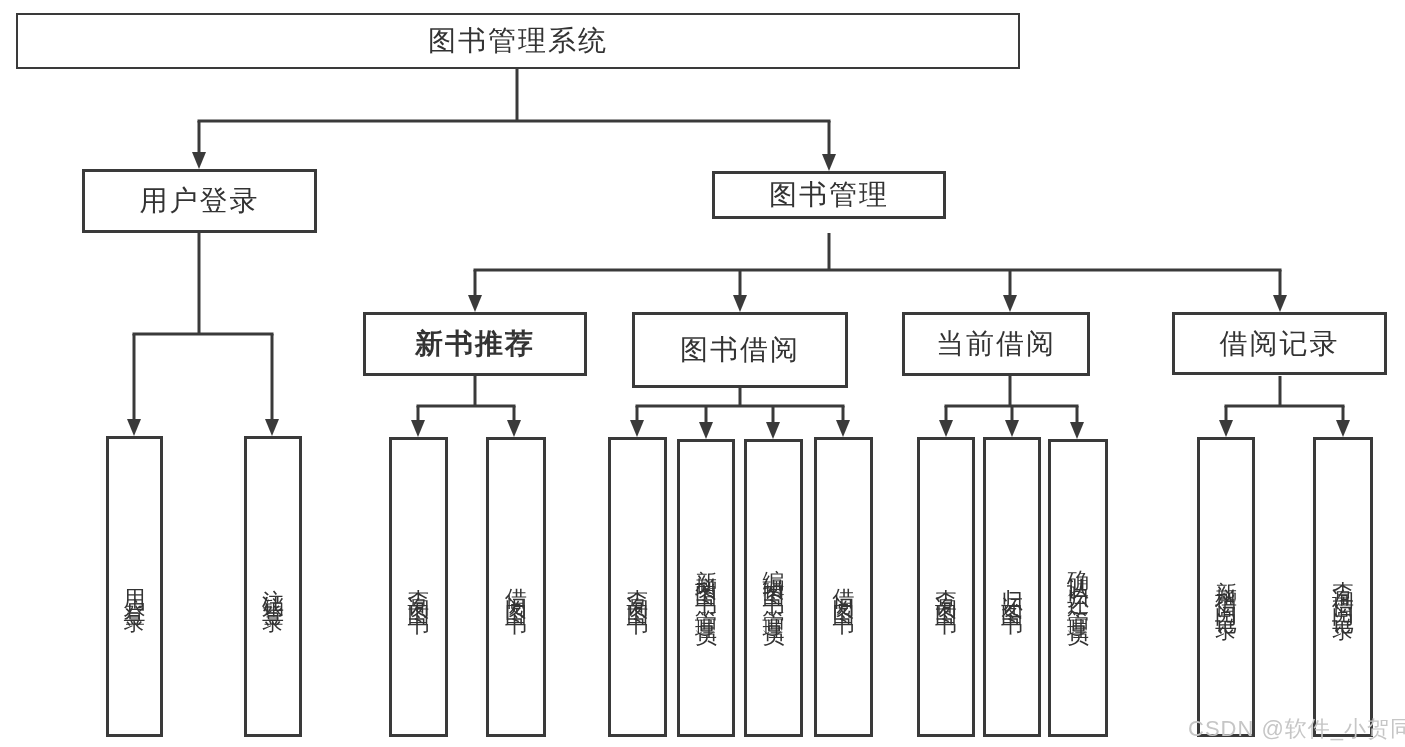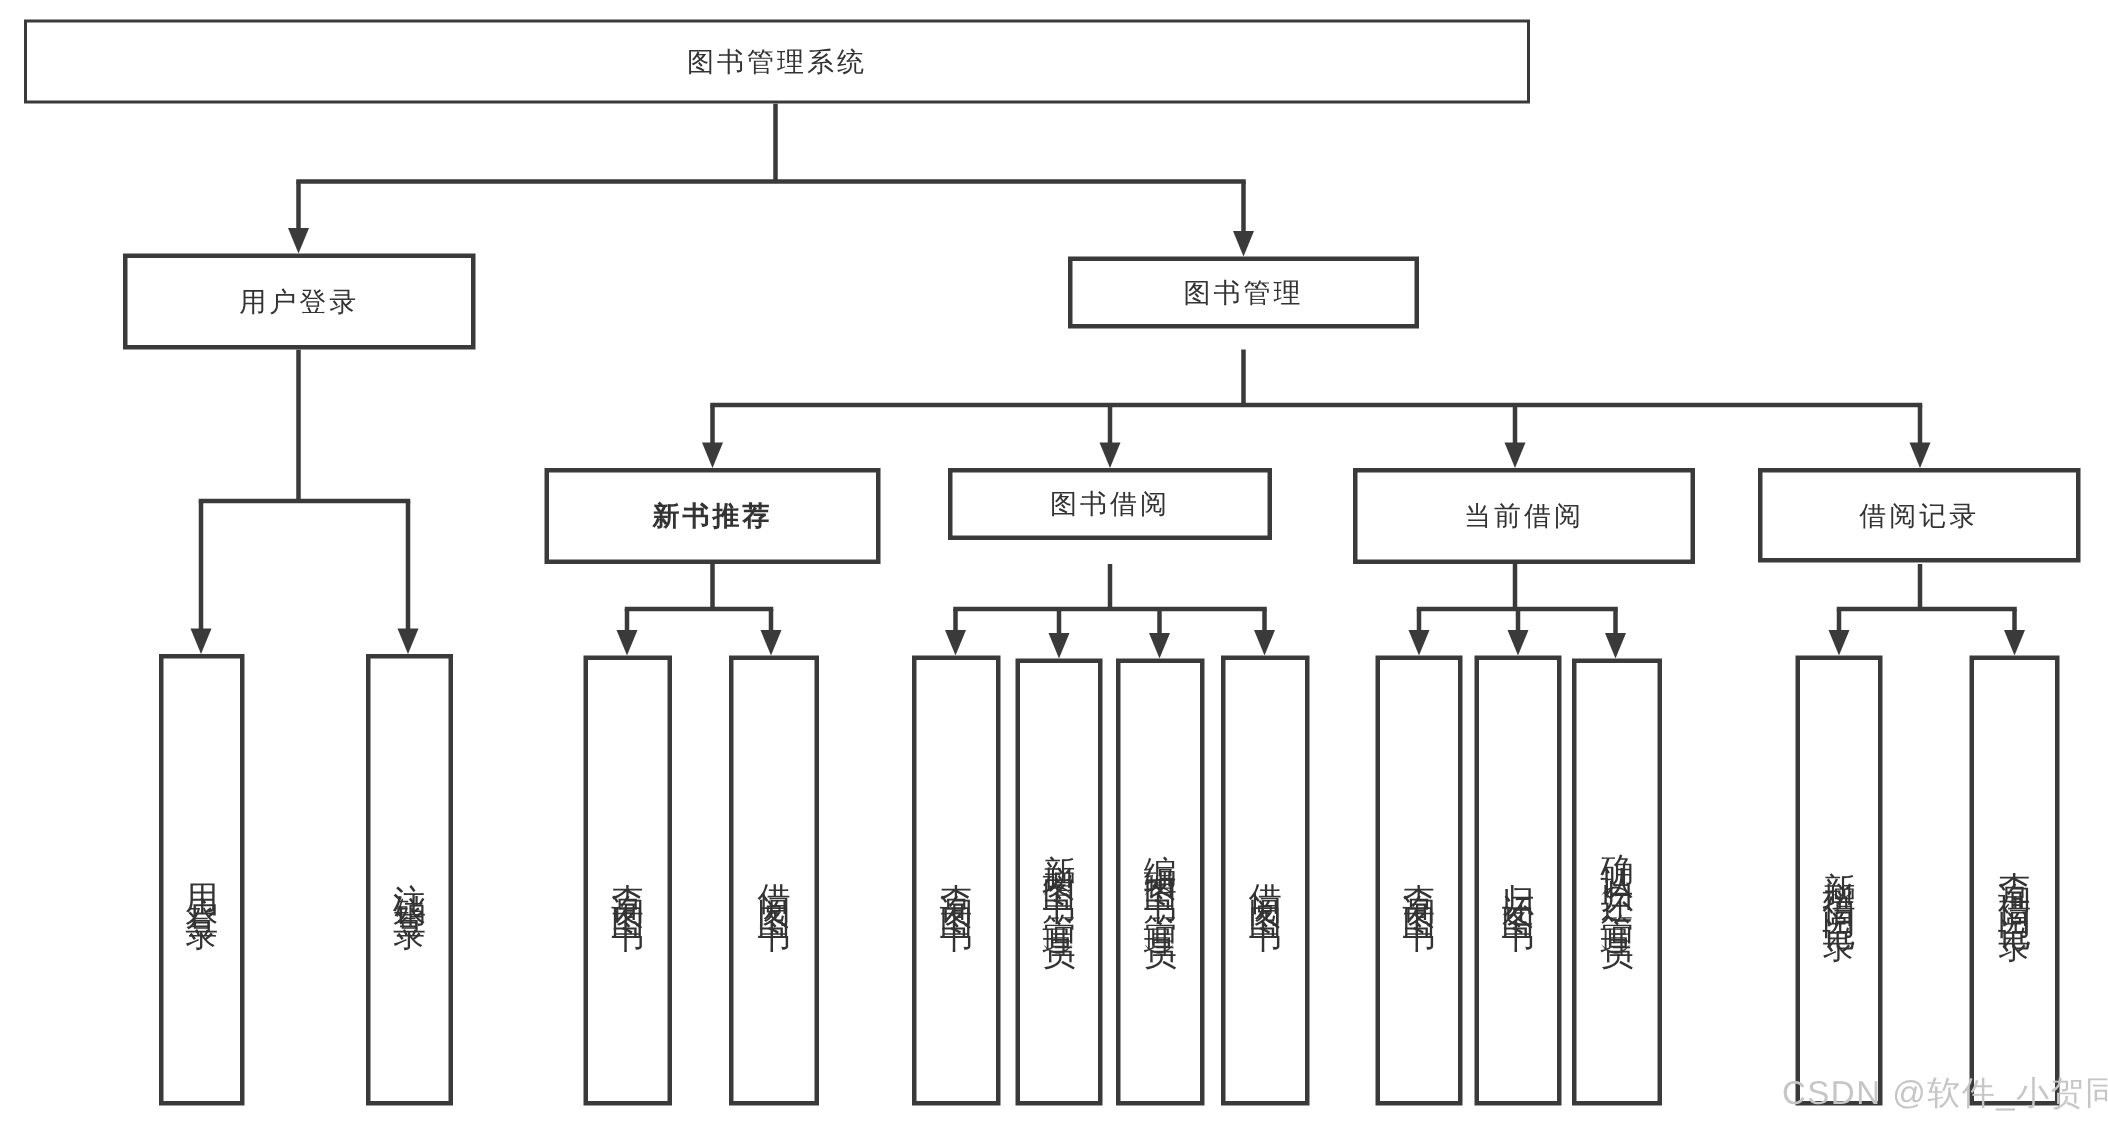--- a/index.html
+++ b/index.html
@@ -29,21 +29,21 @@
   .node{
     position:absolute;
     background:#fff;
     border:3px solid var(--line);
     display:flex;
     align-items:center;
     justify-content:center;
     color:var(--text);
   }
   .node.root{border-width:2px;}
-  .node.h{font-size:18px;letter-spacing:2px;}
+  .node.h{font-size:28px;letter-spacing:2px;}
   .node.v{
     font-size:22px;
     border-width:3px;
   }
   .node.v span{
     writing-mode:vertical-rl;
     text-orientation:mixed;
     letter-spacing:8px;
     line-height:1;
   }
@@ -146,24 +146,24 @@
   <div class="node h" style="left:82px;top:169px;width:235px;height:64px;">
     <span>用户登录</span>
   </div>
   <div class="node h" style="left:712px;top:171px;width:234px;height:48px;">
     <span>图书管理</span>
   </div>
 
   <div class="node h" style="left:363px;top:312px;width:224px;height:64px;font-weight:bold;">
     <span>新书推荐</span>
   </div>
-  <div class="node h" style="left:632px;top:312px;width:216px;height:48px;">
+  <div class="node h" style="left:632px;top:312px;width:216px;height:76px;">
     <span>图书借阅</span>
   </div>
-  <div class="node h" style="left:902px;top:312px;width:228px;height:64px;">
+  <div class="node h" style="left:902px;top:312px;width:188px;height:64px;">
     <span>当前借阅</span>
   </div>
   <div class="node h" style="left:1172px;top:312px;width:215px;height:63px;">
     <span>借阅记录</span>
   </div>
 
   <div class="node v" style="left:106px;top:436px;width:57px;height:301px;">
     <span>用户登录</span>
   </div>
   <div class="node v" style="left:244px;top:436px;width:58px;height:301px;">

